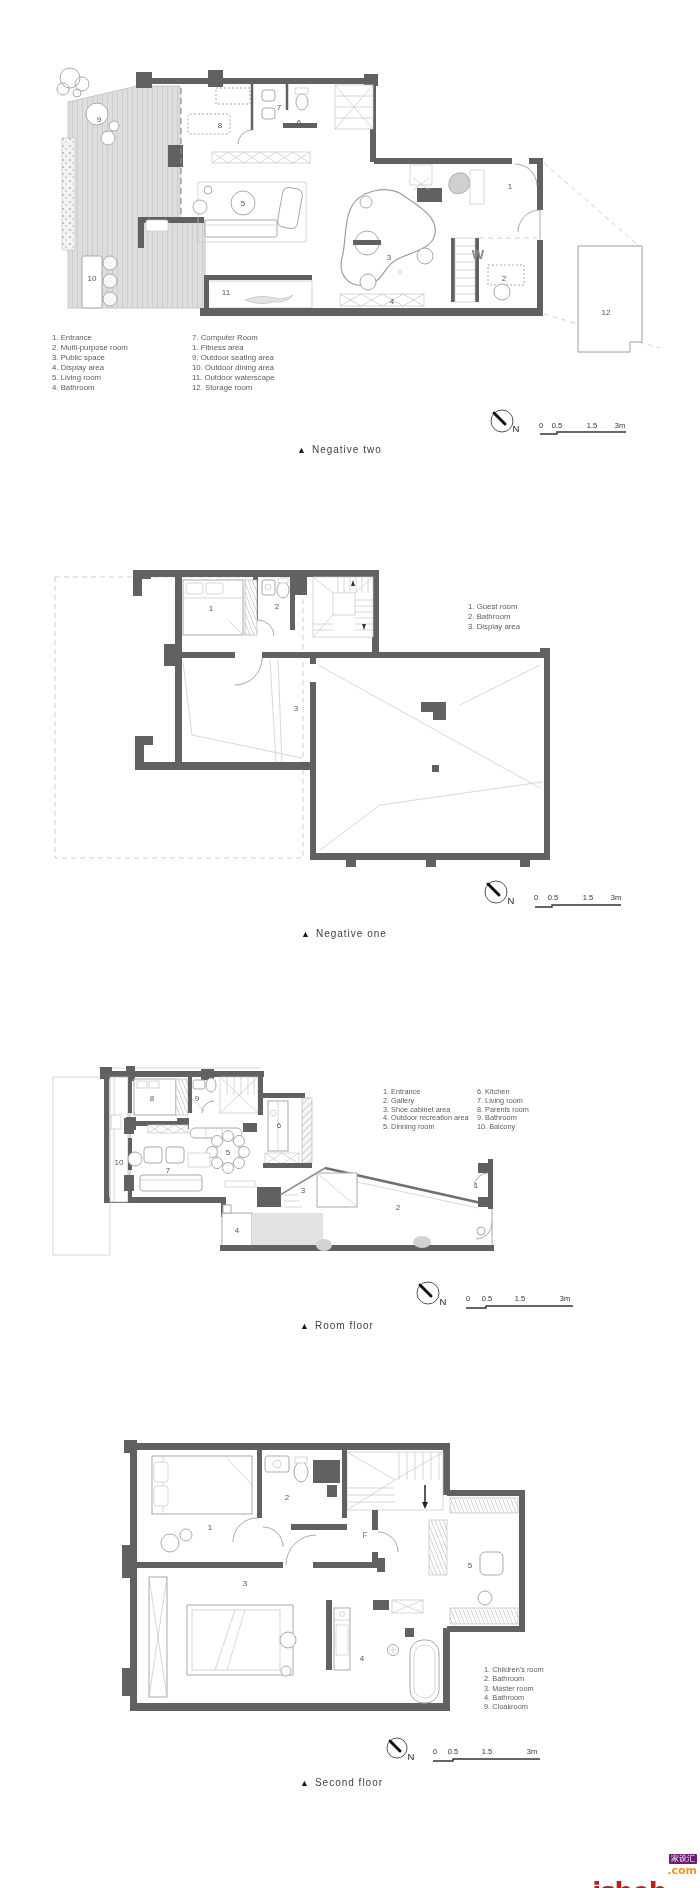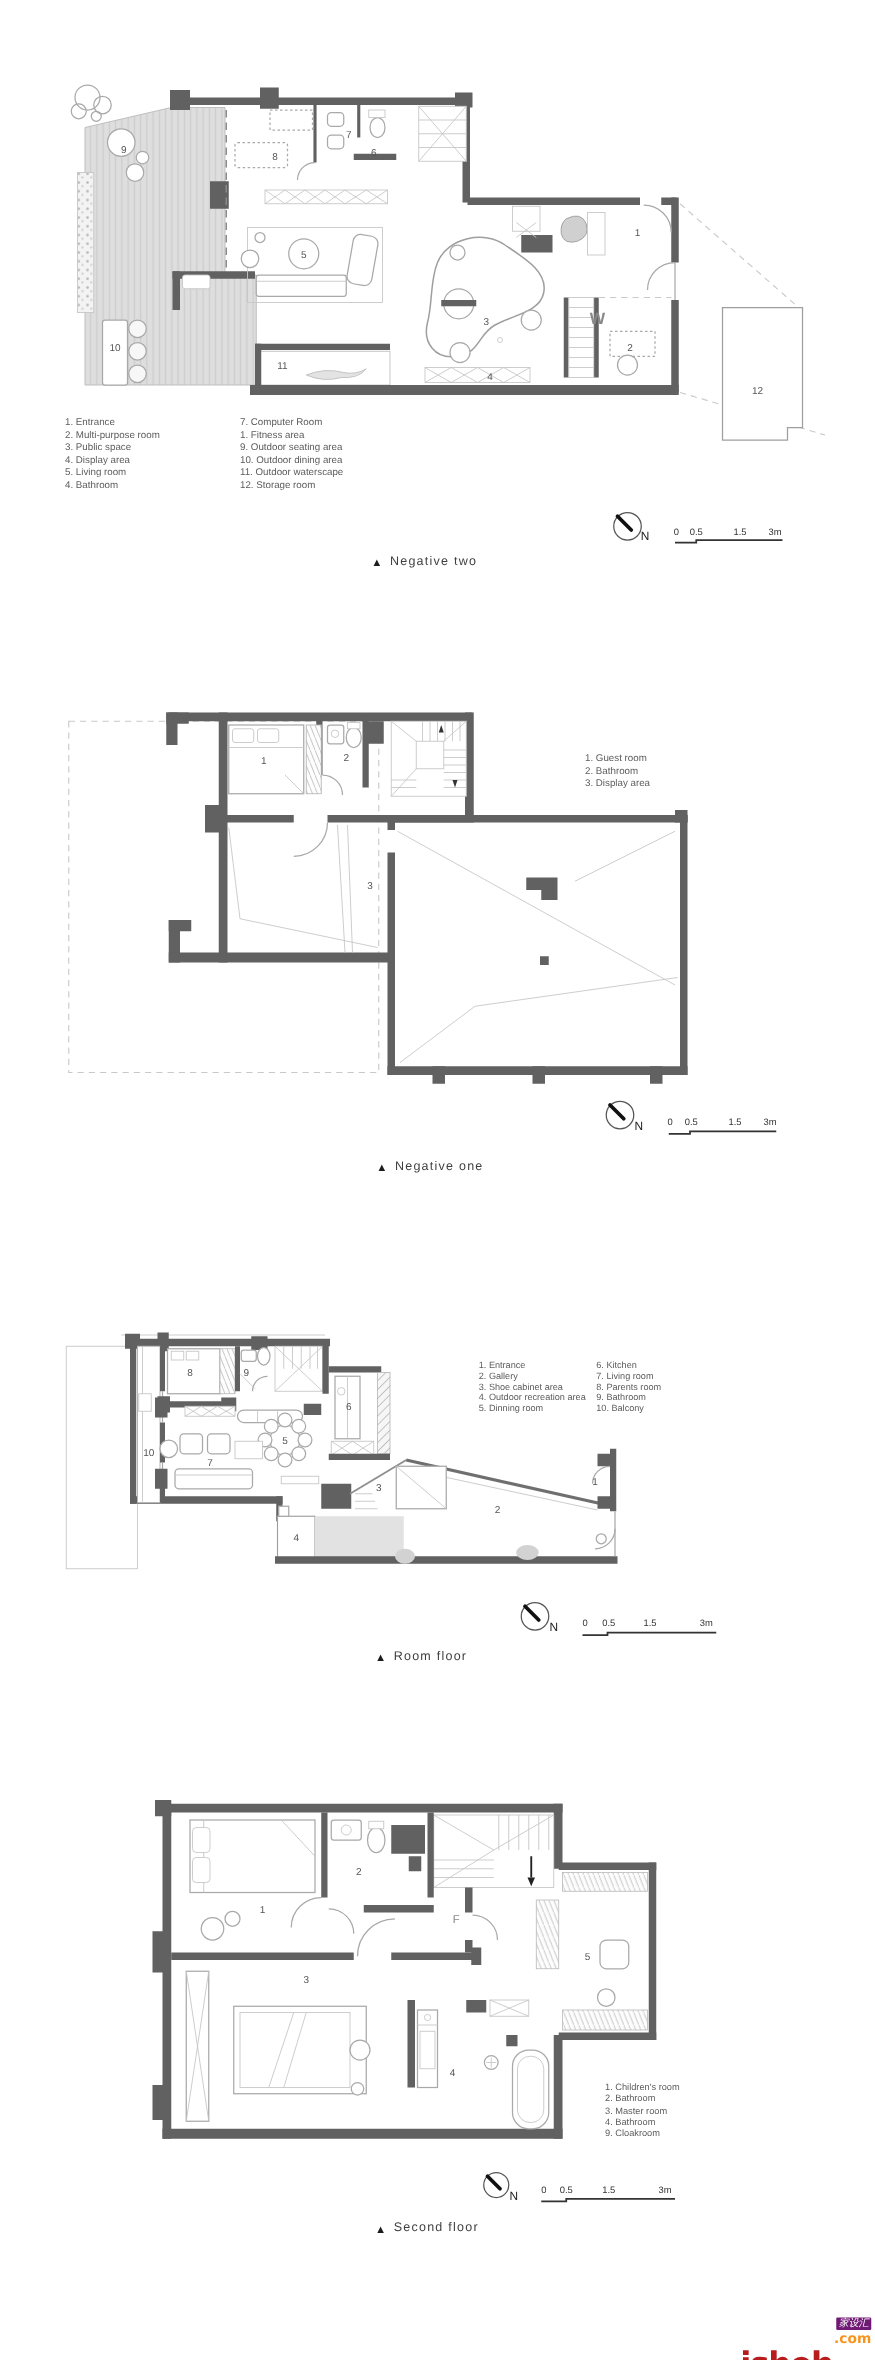--- a/index.html
+++ b/index.html
@@ -588,18 +588,18 @@
   <span>Room floor</span>
 </div>
 <div class="caption" style="left:300px;top:1777px">
   <span class="tri">▲</span>
   <span>Second floor</span>
 </div>
 
 <div class="watermark">
   <span class="wm-name" style="color: #b91c1c; margin-top: 28px;">jsheh</span>
   <span class="wm-side">
-    <span class="wm-badge" style="background: #701a75; font-style: italic;">家设汇</span>
+    <span class="wm-badge" style="background: #701a75;">家设汇</span>
     <span class="wm-tld" style="color: rgb(247, 148, 29);">.com</span>
   </span>
 </div>
 
 </div>
 
 </body></html>

